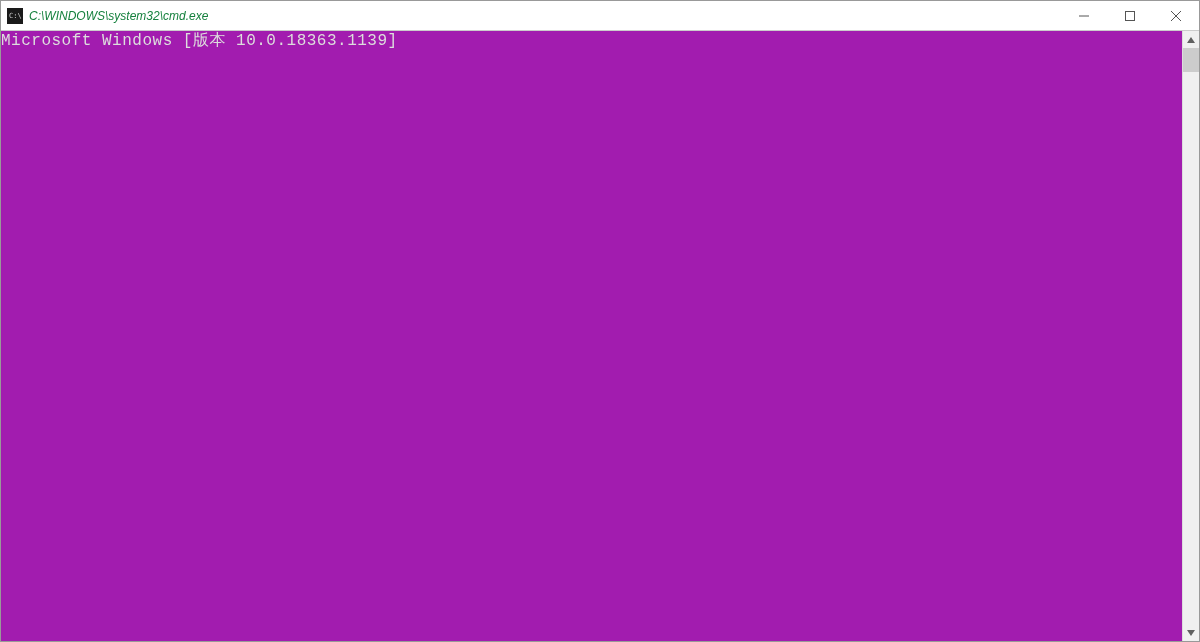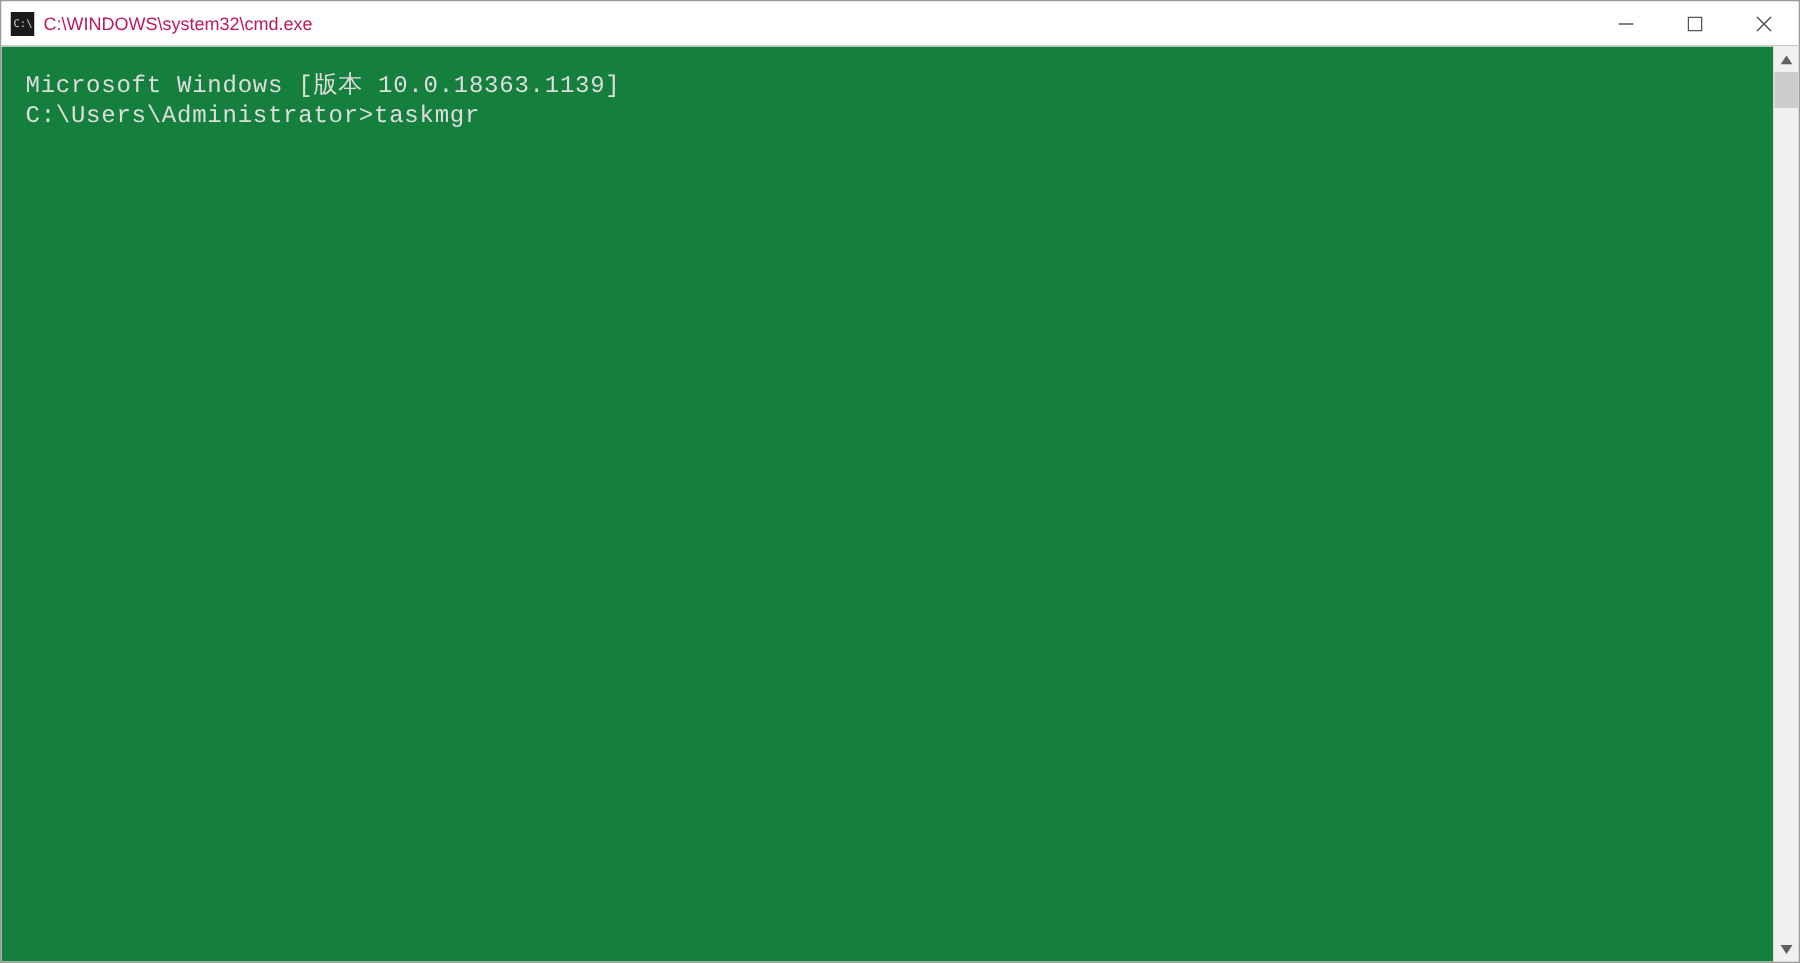--- a/index.html
+++ b/index.html
@@ -41,22 +41,23 @@
       margin-right: 6px;
       display: flex;
       align-items: center;
       justify-content: center;
     }
     .title-icon svg {
       width: 16px;
       height: 16px;
     }
     .title-text {
-      color: #be185d;
+      color: #15803d;
       font-size: 12px;
+      font-style: italic;
     }
     .title-controls {
       display: flex;
       align-items: center;
     }
     .title-control-btn {
       width: 46px;
       height: 30px;
       display: flex;
       align-items: center;
@@ -69,26 +70,26 @@
       fill: none;
     }
     .content-wrapper {
       flex: 1;
       display: flex;
       overflow: hidden;
       position: relative;
     }
     .terminal {
       flex: 1;
-      background: #15803d;
+      background: #a21caf;
       color: #ddd;
       font-family: 'NSimSun', 'SimSun', 'Consolas', 'Courier New', monospace;
       font-size: 16px;
       line-height: 20px;
-      padding: 16px;
+      padding: 0;
       white-space: pre;
       overflow: hidden;
       letter-spacing: 0.5px;
     }
     .terminal-line {
       display: block;
     }
     .inline {
       display: inline;
     }
@@ -153,21 +154,21 @@
       </div>
       <div class="title-control-btn close">
         <svg width="10" height="10" viewBox="0 0 10 10">
           <line x1="0" y1="0" x2="10" y2="10" stroke-width="1"></line>
           <line x1="10" y1="0" x2="0" y2="10" stroke-width="1"></line>
         </svg>
       </div>
     </div>
   </div>
   <div class="content-wrapper">
-    <div class="terminal"><span class="terminal-line">Microsoft Windows [版本 10.0.18363.1139]</span><span class="terminal-line"></span><span class="terminal-line"><span class="inline">C:\Users\Administrator&gt;</span><span class="inline">taskmgr</span></span></div>
+    <div class="terminal"><span class="terminal-line">Microsoft Windows [版本 10.0.18363.1139]</span><span class="terminal-line"></span></div>
     <div class="scrollbar">
       <div class="scroll-arrow">
         <svg width="8" height="6" viewBox="0 0 8 6">
           <polygon points="4,0 8,6 0,6"></polygon>
         </svg>
       </div>
       <div class="scroll-track">
         <div class="scroll-thumb"></div>
       </div>
       <div class="scroll-arrow">

